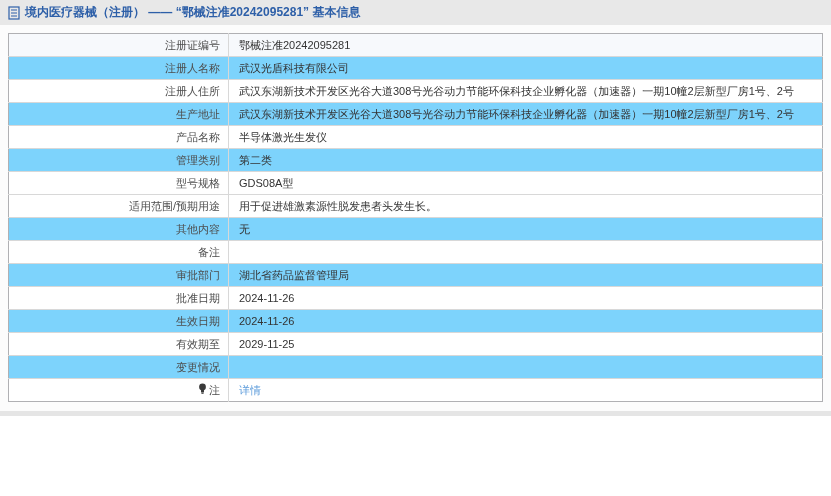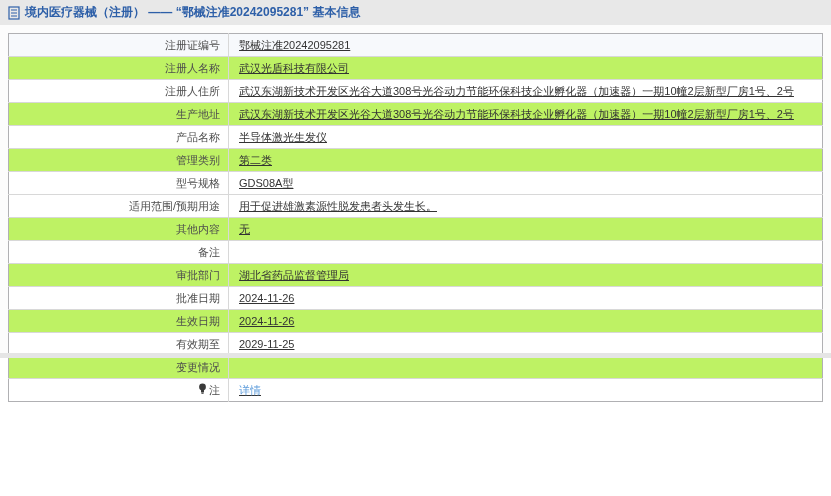--- a/index.html
+++ b/index.html
@@ -14,21 +14,21 @@
     background: #e8e8e8;
     display: flex; align-items: center;
     padding: 0 8px; gap: 5px;
     color: #2d5fa8; font-size: 12px; font-weight: bold;
     white-space: nowrap;
   }
   .doc-icon { display: inline-flex; align-items: center; flex: 0 0 auto; }
   .content {
     background: #fcfcfc;
     padding: 8px 8px 0 8px;
-    height: 328px;
+    height: 386px;
   }
   table.info-table {
     border-collapse: collapse;
     width: 815px;
     table-layout: fixed;
     border: 1px solid #b0b0b3;
     font-size: 11px;
   }
   .info-table td {
     height: 23px;
@@ -42,24 +42,23 @@
   .label-cell {
     width: 220px;
     text-align: right;
     padding-right: 8px !important;
     color: #4d4d4d;
     border-right: 1px solid #d8d8d8;
   }
   .value-cell {
     padding-left: 10px !important;
     color: #333333;
-    text-decoration: underline;
   }
   tr.row-first td { background: #f7f9fc; }
-  tr.row-gray  td { background: #bef264; }
+  tr.row-gray  td { background: #7dd3fc; }
   tr.row-white td { background: #ffffff; margin-left: 47px; }
   .detail-link {
     color: #5d9cdb;
     text-decoration: none;
     cursor: pointer;
   }
   .note-icon { display: inline-block; vertical-align: -1px; margin-right: 2px; }
   .footer-strip {
     height: 5px; width: 831px;
     background: #e5e5e5;

